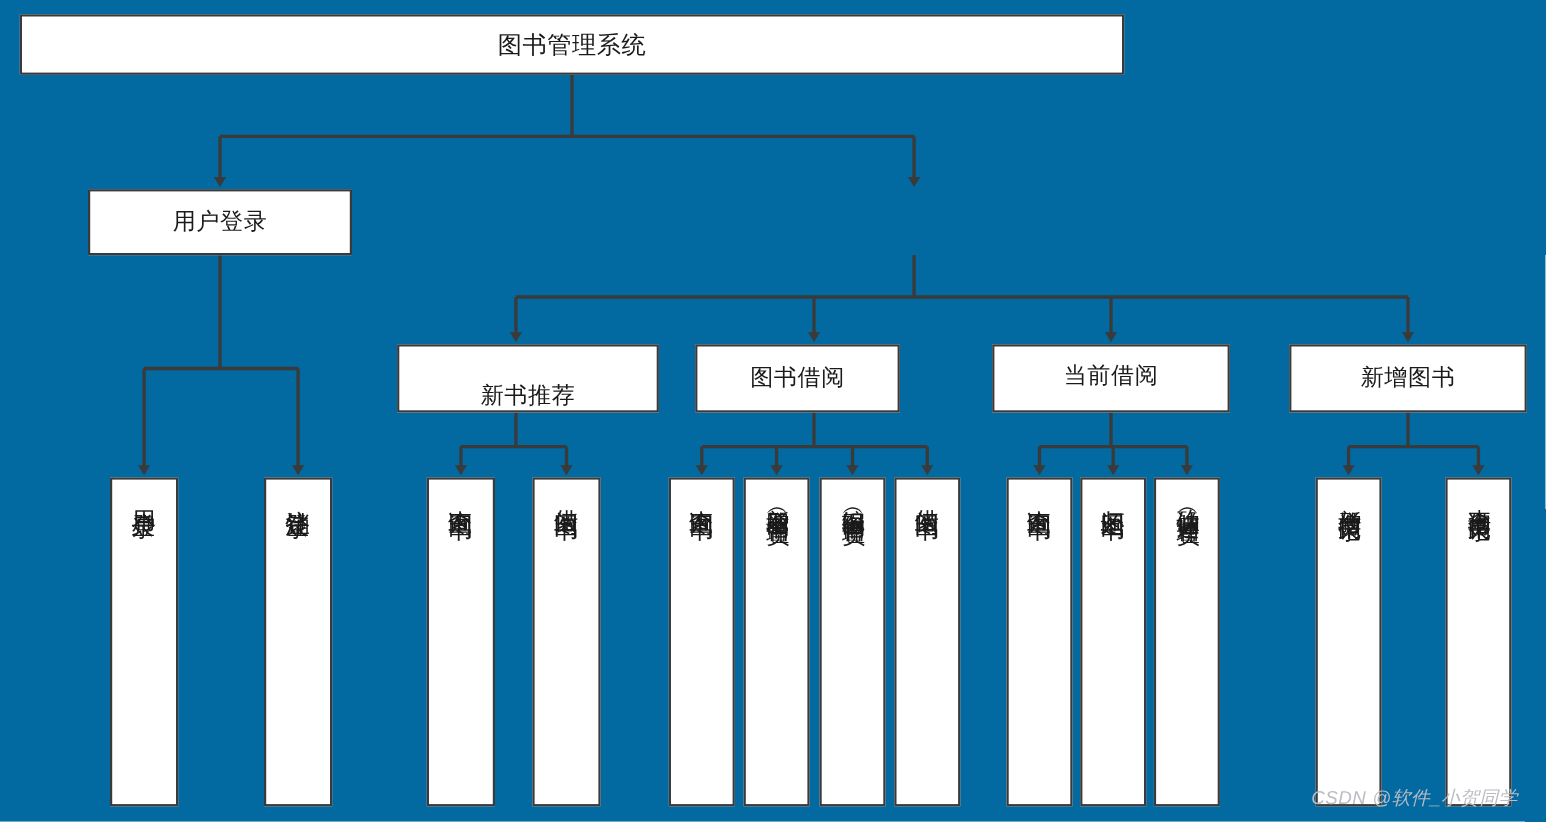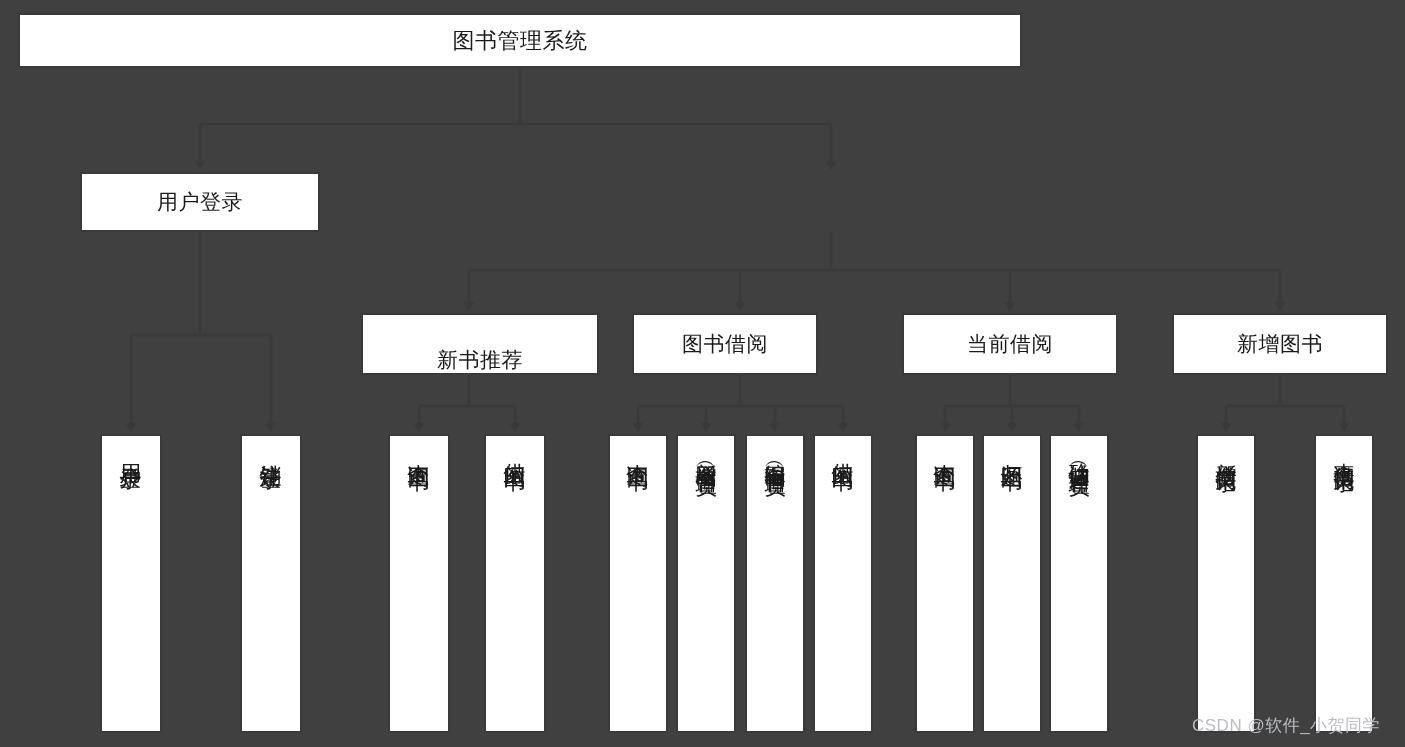--- a/index.html
+++ b/index.html
@@ -7,21 +7,21 @@
     padding: 0;
     background: #ffffff;
   }
   body {
     font-family: "Liberation Sans", "DejaVu Sans", sans-serif;
   }
   #canvas {
     position: relative;
     width: 1405px;
     height: 747px;
-    background: #404040;
+    background: #0369a1;
     overflow: hidden;
   }
   #edges {
     position: absolute;
     left: 0;
     top: 0;
     width: 1405px;
     height: 747px;
     pointer-events: none;
   }
@@ -136,21 +136,21 @@
   <div class="node horiz" style="left: 80px; top: 172px; width: 240px; height: 60px;">
     <span class="label">用户登录</span>
   </div>
 
   <div class="node horiz" style="left: 361px; top: 313px; width: 238px; height: 62px; align-items: flex-end;">
     <span class="label">新书推荐</span>
   </div>
   <div class="node horiz" style="left: 632px; top: 313px; width: 186px; height: 62px;">
     <span class="label">图书借阅</span>
   </div>
-  <div class="node horiz" style="left: 902px; top: 313px; width: 216px; height: 62px;">
+  <div class="node horiz" style="left: 902px; top: 313px; width: 216px; height: 62px; font-family: Liberation Mono, monospace;">
     <span class="label">当前借阅</span>
   </div>
   <div class="node horiz" style="left: 1172px; top: 313px; width: 216px; height: 62px;">
     <span class="label">新增图书</span>
   </div>
 
   <div class="node leaf" style="left: 100px; top: 434px; width: 62px; height: 299px;">
     <span class="label">用户登录</span>
   </div>
   <div class="node leaf" style="left: 240px; top: 434px; width: 62px; height: 299px;">
@@ -187,15 +187,15 @@
     <span class="label">确认归还（管理员）</span>
   </div>
 
   <div class="node leaf tall" style="left: 1196px; top: 434px; width: 60px; height: 299px;">
     <span class="label">新增借阅记录</span>
   </div>
   <div class="node leaf tall" style="left: 1314px; top: 434px; width: 60px; height: 299px;">
     <span class="label">查询借阅记录</span>
   </div>
 
-  <div class="watermark" style="left: 1192px; top: 714px;">CSDN @软件_小贺同学</div>
+  <div class="watermark" style="left: 1192px; top: 714px; font-style: italic;">CSDN @软件_小贺同学</div>
 
 </div>
 
 </body></html>

